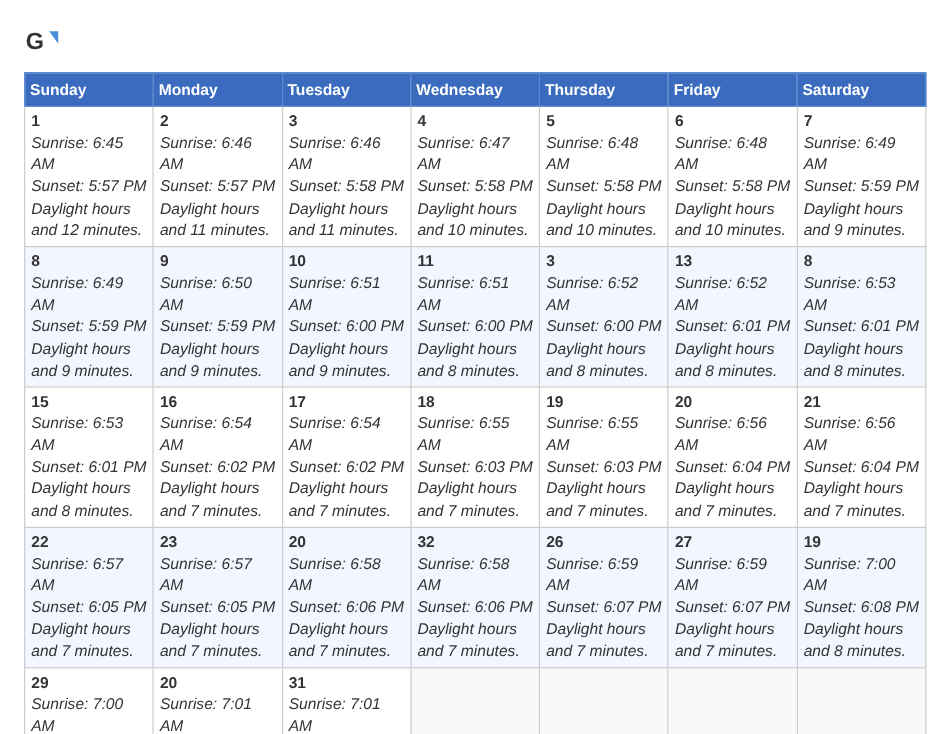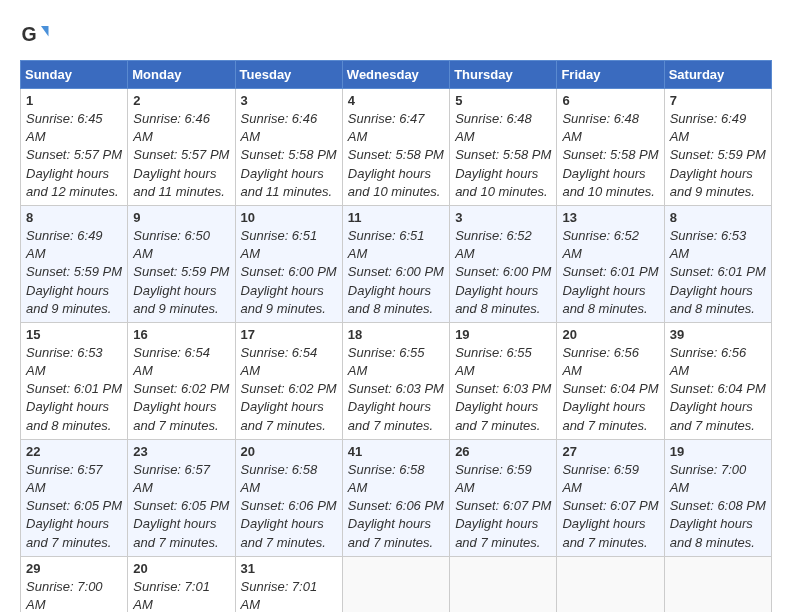--- a/index.html
+++ b/index.html
@@ -190,39 +190,39 @@
       </td>
         <td>
         <span class="day-num">19</span>
         <span class="day-info">Sunrise: 6:55 AM<br>Sunset: 6:03 PM<br>Daylight hours<br>and 7 minutes.</span>
       </td>
         <td>
         <span class="day-num">20</span>
         <span class="day-info">Sunrise: 6:56 AM<br>Sunset: 6:04 PM<br>Daylight hours<br>and 7 minutes.</span>
       </td>
         <td>
-        <span class="day-num">39</span>
+        <span class="day-num">21</span>
         <span class="day-info">Sunrise: 6:56 AM<br>Sunset: 6:04 PM<br>Daylight hours<br>and 7 minutes.</span>
       </td>
       </tr>
       <tr>
         <td>
         <span class="day-num">22</span>
         <span class="day-info">Sunrise: 6:57 AM<br>Sunset: 6:05 PM<br>Daylight hours<br>and 7 minutes.</span>
       </td>
         <td>
         <span class="day-num">23</span>
         <span class="day-info">Sunrise: 6:57 AM<br>Sunset: 6:05 PM<br>Daylight hours<br>and 7 minutes.</span>
       </td>
         <td>
         <span class="day-num">20</span>
         <span class="day-info">Sunrise: 6:58 AM<br>Sunset: 6:06 PM<br>Daylight hours<br>and 7 minutes.</span>
       </td>
         <td>
-        <span class="day-num">41</span>
+        <span class="day-num">32</span>
         <span class="day-info">Sunrise: 6:58 AM<br>Sunset: 6:06 PM<br>Daylight hours<br>and 7 minutes.</span>
       </td>
         <td>
         <span class="day-num">26</span>
         <span class="day-info">Sunrise: 6:59 AM<br>Sunset: 6:07 PM<br>Daylight hours<br>and 7 minutes.</span>
       </td>
         <td>
         <span class="day-num">27</span>
         <span class="day-info">Sunrise: 6:59 AM<br>Sunset: 6:07 PM<br>Daylight hours<br>and 7 minutes.</span>
       </td>

